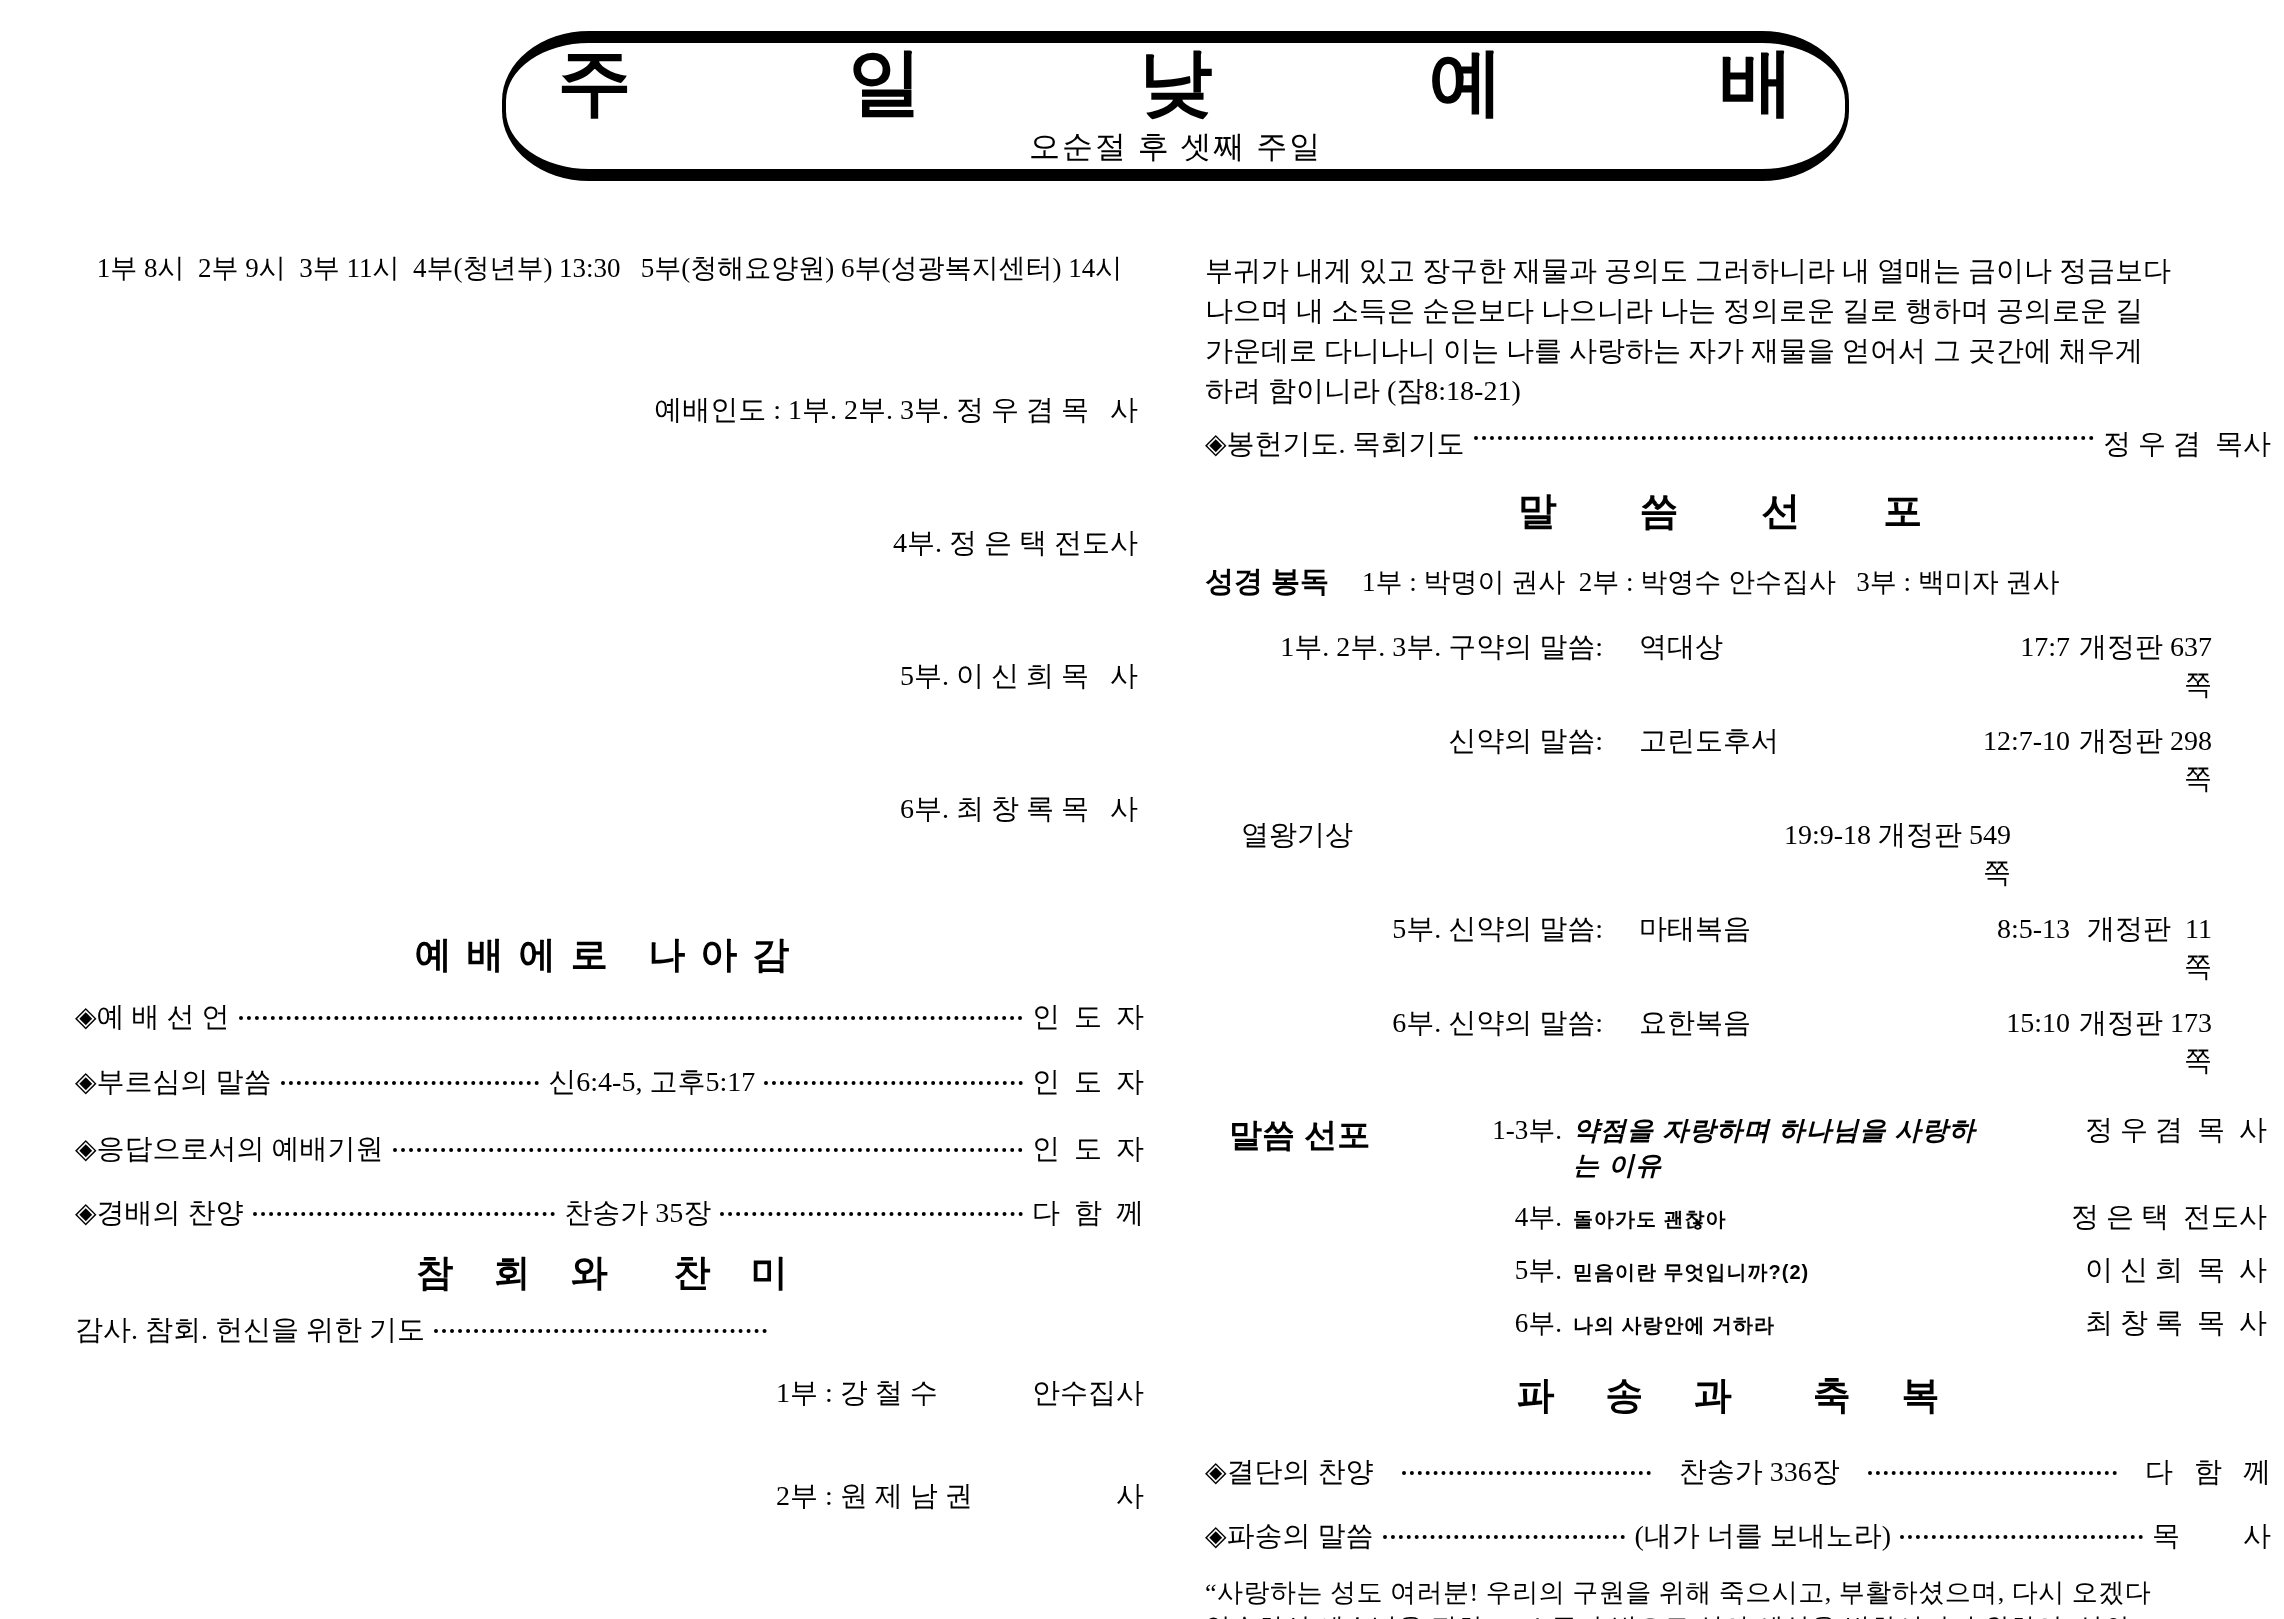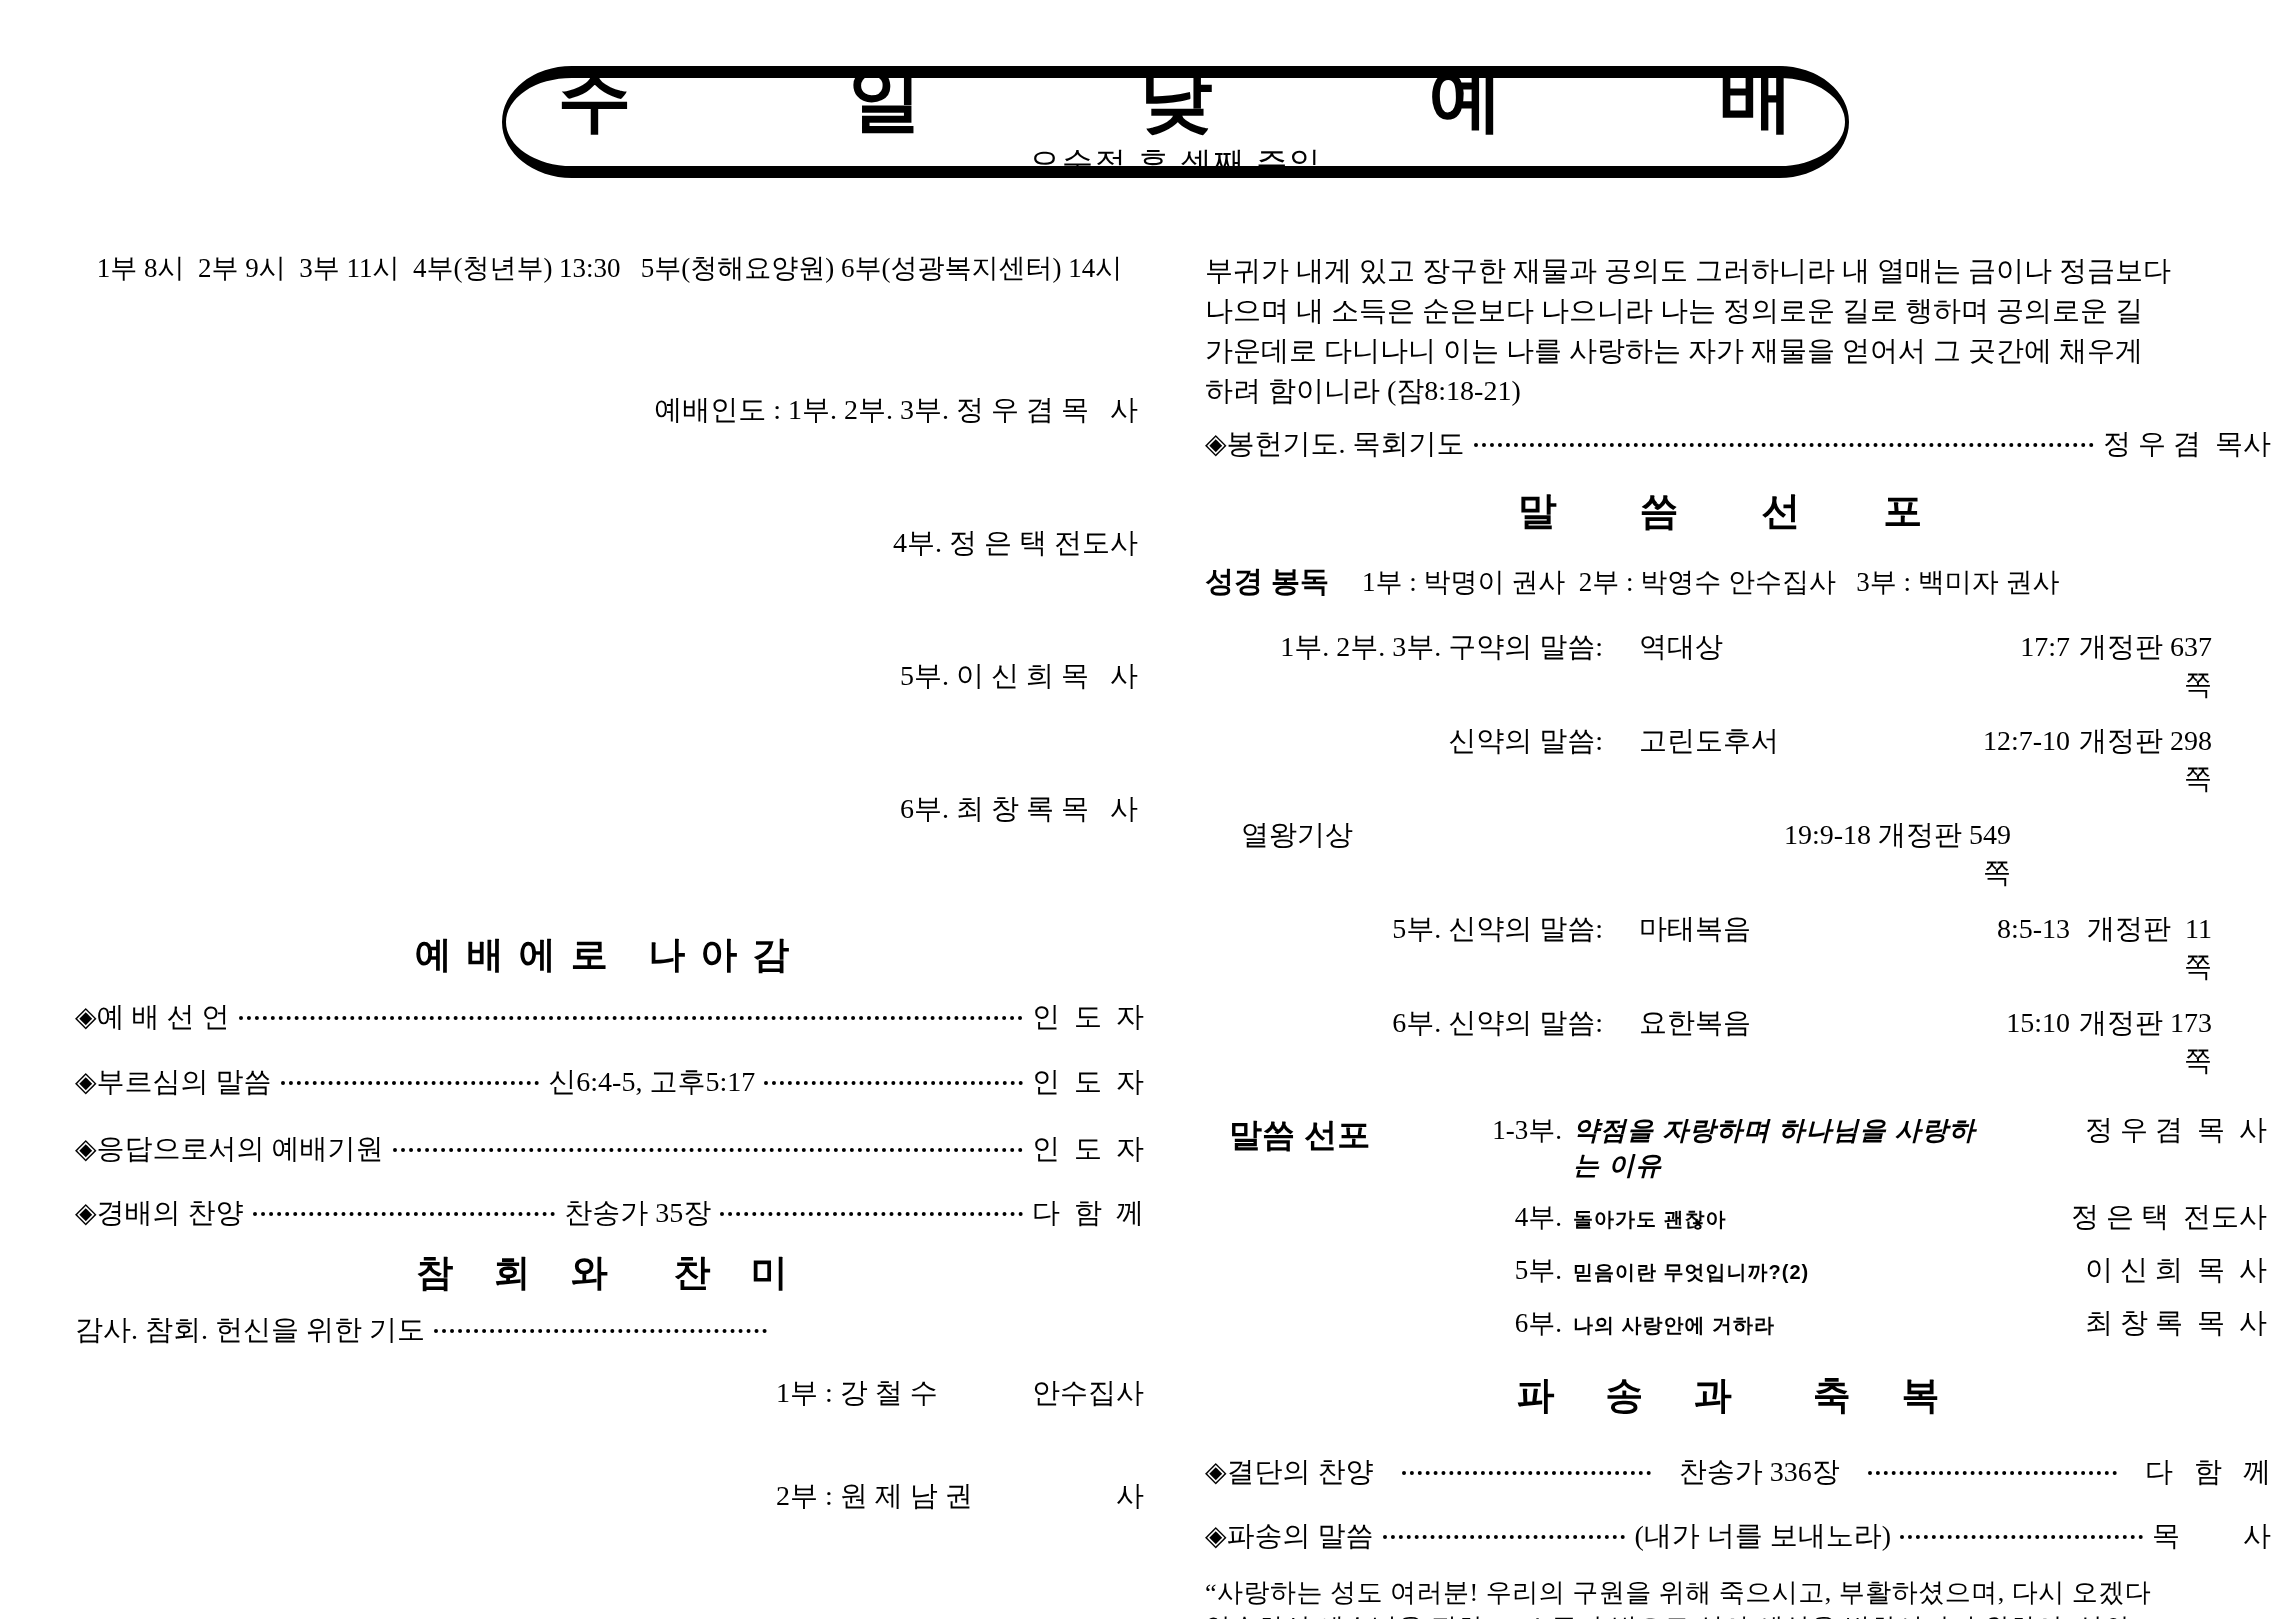--- a/index.html
+++ b/index.html
@@ -2,21 +2,21 @@
 <html style="font-size:8px"><head>
 <meta charset="utf-8">
 <style>
   html,body{margin:0;padding:0;background:#777;}
   .page{
     position:relative;width:2284px;height:1620px;background:#ffffff;
     font-family:"Liberation Serif","DejaVu Serif",serif;color:#000;overflow:hidden;
   }
   
   .titlebox{
-    position:absolute;left:502px;top:66px;width:1347px;height:112px;box-sizing:border-box;
+    position:absolute;left:502px;top:31px;width:1347px;height:150px;box-sizing:border-box;
     border:4.5px solid #000;border-top-width:12.4px;border-bottom-width:12.4px;
     border-radius:87px/70px;
     display:flex;flex-direction:column;align-items:center;justify-content:center;
   }
   .title-main{font-size:74px;font-weight:bold;letter-spacing:99px;margin-right:-99px;line-height:1;white-space:pre;}
   .title-sub{font-size:31px;margin-top:7px;letter-spacing:2px;white-space:pre;}
   
   .col{position:absolute;top:239px;}
   .col-l{left:75px;width:1069px;}
   .col-r{left:1205px;width:1066px;}
@@ -33,21 +33,21 @@
   .prelude{margin-top:9px;}
   .h1a{margin-top:11px;}
   .r1{margin-top:19px;} .r2{margin-top:28px;} .r3{margin-top:31px;} .r4{margin-top:28px;}
   .h2a{margin-top:16px;}
   .prayer{display:flex;align-items:flex-start;margin-top:14px;font-size:28px;}
   .prayer-left{flex:1;display:flex;align-items:baseline;white-space:pre-wrap;line-height:1.3;}
   .assignments{width:368px;white-space:pre-wrap;}
   .assign-line{display:flex;justify-content:space-between;align-items:baseline;margin-bottom:6px;line-height:1.18;}
   
   .scripture{margin-top:12px;font-size:28px;line-height:1.43;white-space:pre-wrap;}
-  .offprayer{margin-top:15px;}
+  .offprayer{margin-top:15px;align-items:center;}
   .h-r1{margin-top:21px;font-size:39px;letter-spacing:36px;}
   .lead-row{display:flex;align-items:baseline;margin-top:24px;white-space:pre-wrap;}
   .lead-lbl{font-size:29px;margin-right:33px;}
   .lead-val{font-size:27px;flex:1;white-space:pre-wrap;}
   .read-row{display:grid;grid-template-columns:398px 268px 199px 1fr;align-items:baseline;font-size:28px;margin-top:18px;}
   .read-row.first{margin-top:26px;}
   .r-label{text-align:right;white-space:pre-wrap;}
   .r-book{padding-left:36px;white-space:pre-wrap;}
   .r-ref{text-align:right;white-space:pre-wrap;}
   .r-page{text-align:right;padding-right:59px;white-space:pre-wrap;}

